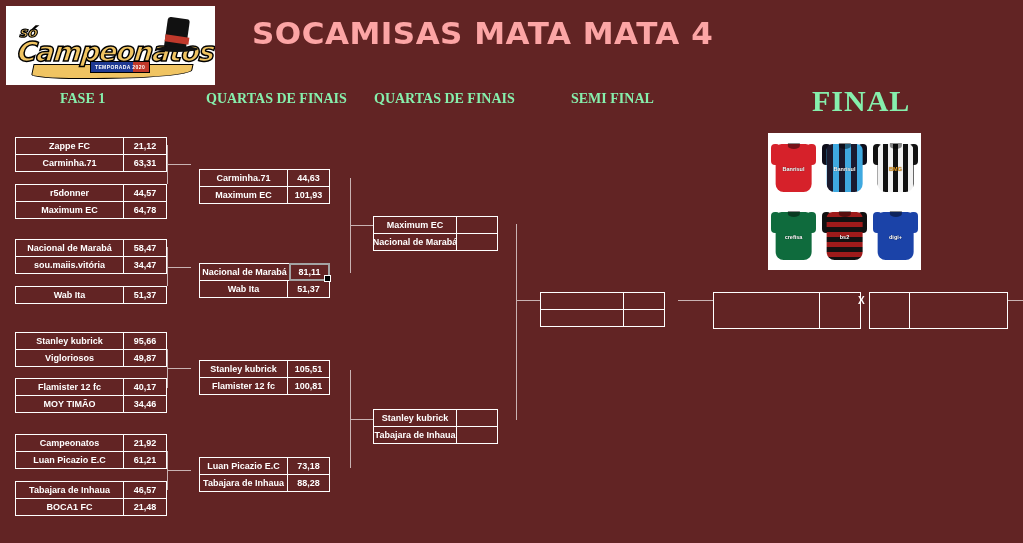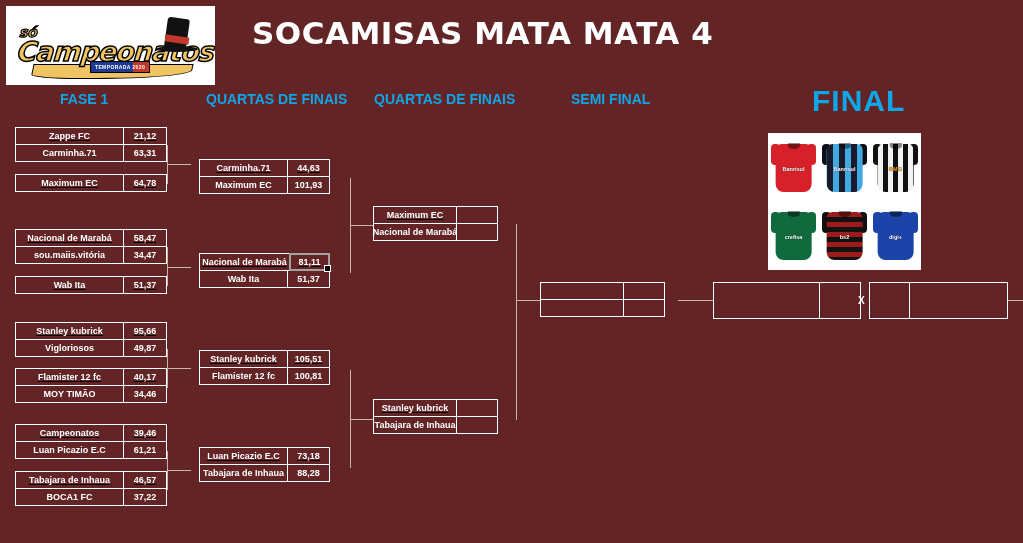--- a/index.html
+++ b/index.html
@@ -61,44 +61,44 @@
     font-size:5px;font-weight:bold;color:#fff;letter-spacing:.4px;
     font-family:"Liberation Sans",sans-serif;
   }
   .logo-badge .red{position:absolute;right:0;top:0;bottom:0;width:16px;background:#c0392b;}
   .logo-badge span{position:relative;z-index:2;}
 
   
   .main-title{
     position:absolute;left:252px;top:15px;
     font-family:"DejaVu Sans",sans-serif;
-    font-weight:bold;font-size:31px;color:#ffffff;
+    font-weight:bold;font-size:31px;color:#fca5a5;
     letter-spacing:.5px;white-space:nowrap;
   }
   .round-head{
     position:absolute;
-    font-family:Liberation Sans, sans-serif;
-    font-weight:bold;color:#0ea5e9;white-space:nowrap;
+    font-family:Liberation Serif, serif;
+    font-weight:bold;color:#86efac;white-space:nowrap;
   }
   .rh-fase{left:60px;top:91px;font-size:14px;}
   .rh-oitavas{left:206px;top:91px;font-size:14px;}
   .rh-quartas{left:374px;top:91px;font-size:14px;}
   .rh-semi{left:571px;top:91px;font-size:14px;}
   .rh-final{left:812px;top:84px;font-size:30px;letter-spacing:1px;}
 
   
   .match{position:absolute;}
   .row{
     display:flex;align-items:stretch;
     border:1px solid #ffffff;
     box-sizing:border-box;
     height:18px;
     margin-top:-1px;
   }
-  .row:first-child{margin-top:0;text-decoration:underline;}
+  .row:first-child{margin-top:10px;}
   .team{
     flex:1 1 auto;
     border-right:1px solid #ffffff;
     display:flex;align-items:center;justify-content:center;
     font-size:9px;font-weight:bold;color:#ffffff;
     font-family:"Liberation Sans",sans-serif;
     white-space:nowrap;overflow:hidden;
     padding:0 2px;box-sizing:border-box;
     line-height:1;
   }
@@ -226,20 +226,24 @@
       <div class="score">21,12</div>
     </div>
     <div class="row">
       <div class="team">Carminha.71</div>
       <div class="score">63,31</div>
     </div>
   </div>
 
   <div class="match c1" style="left:15px;top:174px;">
     <div class="row">
+      <div class="team">r5donner</div>
+      <div class="score">44,57</div>
+    </div>
+    <div class="row">
       <div class="team">Maximum EC</div>
       <div class="score">64,78</div>
     </div>
   </div>
 
   <div class="match c1" style="left:15px;top:229px;">
     <div class="row">
       <div class="team">Nacional de Marabá</div>
       <div class="score">58,47</div>
     </div>
@@ -274,36 +278,36 @@
     </div>
     <div class="row">
       <div class="team">MOY TIMÃO</div>
       <div class="score">34,46</div>
     </div>
   </div>
 
   <div class="match c1" style="left:15px;top:424px;">
     <div class="row">
       <div class="team">Campeonatos</div>
-      <div class="score">39,46</div>
+      <div class="score">21,92</div>
     </div>
     <div class="row">
       <div class="team">Luan Picazio E.C</div>
       <div class="score">61,21</div>
     </div>
   </div>
 
   <div class="match c1" style="left:15px;top:471px;">
     <div class="row">
       <div class="team">Tabajara de Inhaua</div>
       <div class="score">46,57</div>
     </div>
     <div class="row">
       <div class="team">BOCA1 FC</div>
-      <div class="score">37,22</div>
+      <div class="score">21,48</div>
     </div>
   </div>
 
   <div class="match c3" style="left:199px;top:159px;">
     <div class="row">
       <div class="team">Carminha.71</div>
       <div class="score">44,63</div>
     </div>
     <div class="row">
       <div class="team">Maximum EC</div>

